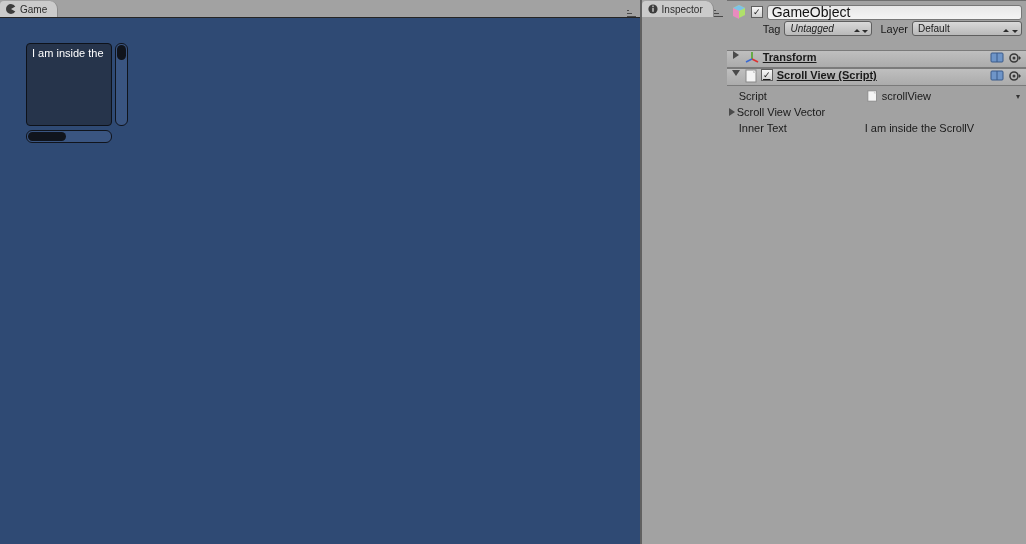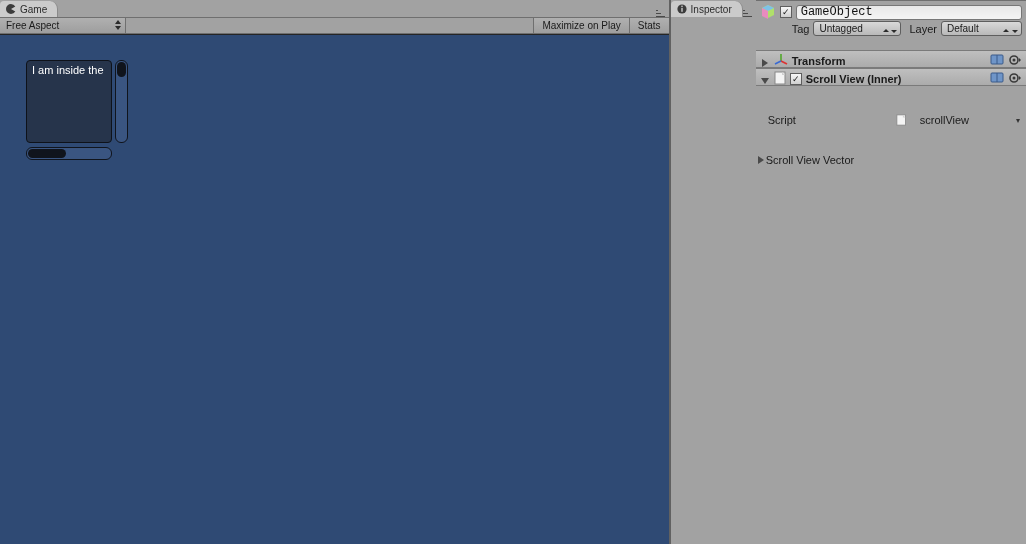--- a/index.html
+++ b/index.html
@@ -126,63 +126,64 @@
     display: inline-flex; align-items: center; justify-content: center;
     font-size: 9px; color: #1a1a1a;
   }
   .text-input {
     flex: 1;
     height: 15px;
     background: linear-gradient(#e8e8e8,#f4f4f4);
     border: 1px solid #777;
     border-radius: 3px;
     padding: 0 4px;
-    font-size: 12px;
+    font-size: 14px;
     color: #111;
-    display: flex; align-items: center; font-family: Liberation Mono, monospace;
+    display: flex; align-items: center;
   }
   .tag-row { display:flex; align-items:center; padding: 0 4px 14px 4px; gap: 4px; font-size: 11px; }
   .tag-row .lab { padding-left: 32px; }
   .dd {
     height: 15px;
     background: linear-gradient(#d9d9d9,#b8b8b8);
     border: 1px solid #5e5e5e;
     border-radius: 3px;
     padding: 0 14px 0 5px;
     font-size: 10px;
     display: inline-flex; align-items: center;
     position: relative;
   }
   .dd .mini-arrows { position:absolute; right:3px; top:2px; }
-  .tag-dd { width: 88px; }
-  .layer-dd { width: 81px; }
+  .tag-dd { width: 88px; font-style: italic; }
+  .layer-dd { width: 110px; }
 
   .comp-header {
     height: 18px;
     background: linear-gradient(#bfbfbf,#ababab);
     border-top: 1px solid #7a7a7a;
     border-bottom: 1px solid #7a7a7a;
-    display: flex; align-items: flex-end;
+    display: flex; align-items: flex-start;
     padding: 0 4px;
     gap: 4px;
     font-size: 11px;
+    text-decoration: underline;
   }
   .comp-header .title { font-weight: bold; }
   .comp-header .spacer { flex:1; }
   .foldout { width:10px; display:inline-flex; justify-content:center; }
   .foldout svg { display:block; }
   .help-icon, .gear-icon { width:14px; height:14px; display:inline-flex; }
   .comp-body { padding: 2px 0 4px 0; }
-  .prop-row { display: flex; align-items: center; height: 16px; padding: 0 4px 0 12px; font-size: 11px; margin-top: 24px; }
+  .prop-row { display: flex; align-items: center; height: 16px; padding: 0 4px 0 12px; font-size: 11px; }
   .prop-row .plabel { width: 126px; }
   .prop-row .pval { flex:1; display:flex; align-items:center; gap:3px; overflow:hidden; white-space:nowrap; }
   .obj-field {
     flex:1;
     height: 14px;
-    display:flex; align-items:center; gap:12px;
+    display:flex; align-items:center; gap:3px;
     font-size: 11px;
     padding: 0 2px;
   }
   .obj-field .doc-ico { width:12px; height:12px; display:inline-flex; }
   .obj-picker { font-size: 8px; color:#333; padding-right:2px; }
   .sub-arrow { width:10px; display:inline-flex; justify-content:center; }
 
   
   svg { pointer-events: none; }
 </style>
@@ -203,40 +204,20 @@
       </div>
       <div class="tab-trail">
         <div class="eq">
             <div class="bar"></div>
             <div class="bar" style="width:5px"></div>
             <div class="bar" style="width:9px"></div>
           </div>
       </div>
     </div>
 
-    <div class="game-toolbar">
-      <div class="aspect-dd">
-        <span>Free Aspect</span>
-        <span class="dd-arrows">
-          <svg width="6" height="5">
-              <path d="M3 0 L6 4 L0 4 Z" fill="#2b2b2b"></path>
-            </svg>
-          <svg width="6" height="5">
-              <path d="M0 1 L6 1 L3 5 Z" fill="#2b2b2b"></path>
-            </svg>
-        </span>
-      </div>
-      <div class="toolbar-gap"></div>
-      <div class="toolbar-btn">
-        <span>Maximize on Play</span>
-      </div>
-      <div class="toolbar-btn">
-        <span>Stats</span>
-      </div>
-    </div>
 
     <div class="game-view">
       <div class="scroll-widget">
         <div class="sw-body">
           <div class="sw-content">
             <span>I am inside the</span>
           </div>
           <div class="sw-vtrack">
             <div class="sw-vthumb"></div>
           </div>
@@ -346,21 +327,21 @@
               <path d="M0 1 L8 1 L4 7 Z" fill="#4a4a4a"></path>
             </svg>
         </span>
         <span style="width:12px;height:14px;display:inline-flex;">
           <svg viewBox="0 0 12 14">
               <rect x="1" y="1" width="10" height="12" fill="#f4f4f4" stroke="#888"></rect>
               <path d="M8 1 L11 4 L8 4 Z" fill="#d0d0d0"></path>
             </svg>
         </span>
         <span class="chk">✓</span>
-        <span class="title">Scroll View (Inner)</span>
+        <span class="title">Scroll View (Script)</span>
         <span class="spacer"></span>
         <span class="help-icon">
           <svg viewBox="0 0 14 14">
               <rect x="1" y="2" width="12" height="9" rx="1" fill="#6f95c8" stroke="#3a5a8a"></rect>
               <line x1="7" y1="2" x2="7" y2="11" stroke="#3a5a8a"></line>
             </svg>
         </span>
         <span class="gear-icon">
           <svg viewBox="0 0 14 14">
               <circle cx="6" cy="7" r="4" fill="none" stroke="#3a3a3a" stroke-width="1.6"></circle>
@@ -386,16 +367,22 @@
           </div>
         </div>
         <div class="prop-row" style="padding-left:0;">
           <span class="sub-arrow">
             <svg width="8" height="8">
                 <path d="M1 0 L7 4 L1 8 Z" fill="#4a4a4a"></path>
               </svg>
           </span>
           <span class="plabel" style="width:auto">Scroll View Vector</span>
         </div>
+        <div class="prop-row">
+          <span class="plabel">Inner Text</span>
+          <div class="pval">
+            <span>I am inside the ScrollV</span>
+          </div>
+        </div>
       </div>
     </div>
   </div>
 </div>
 
 </body></html>

